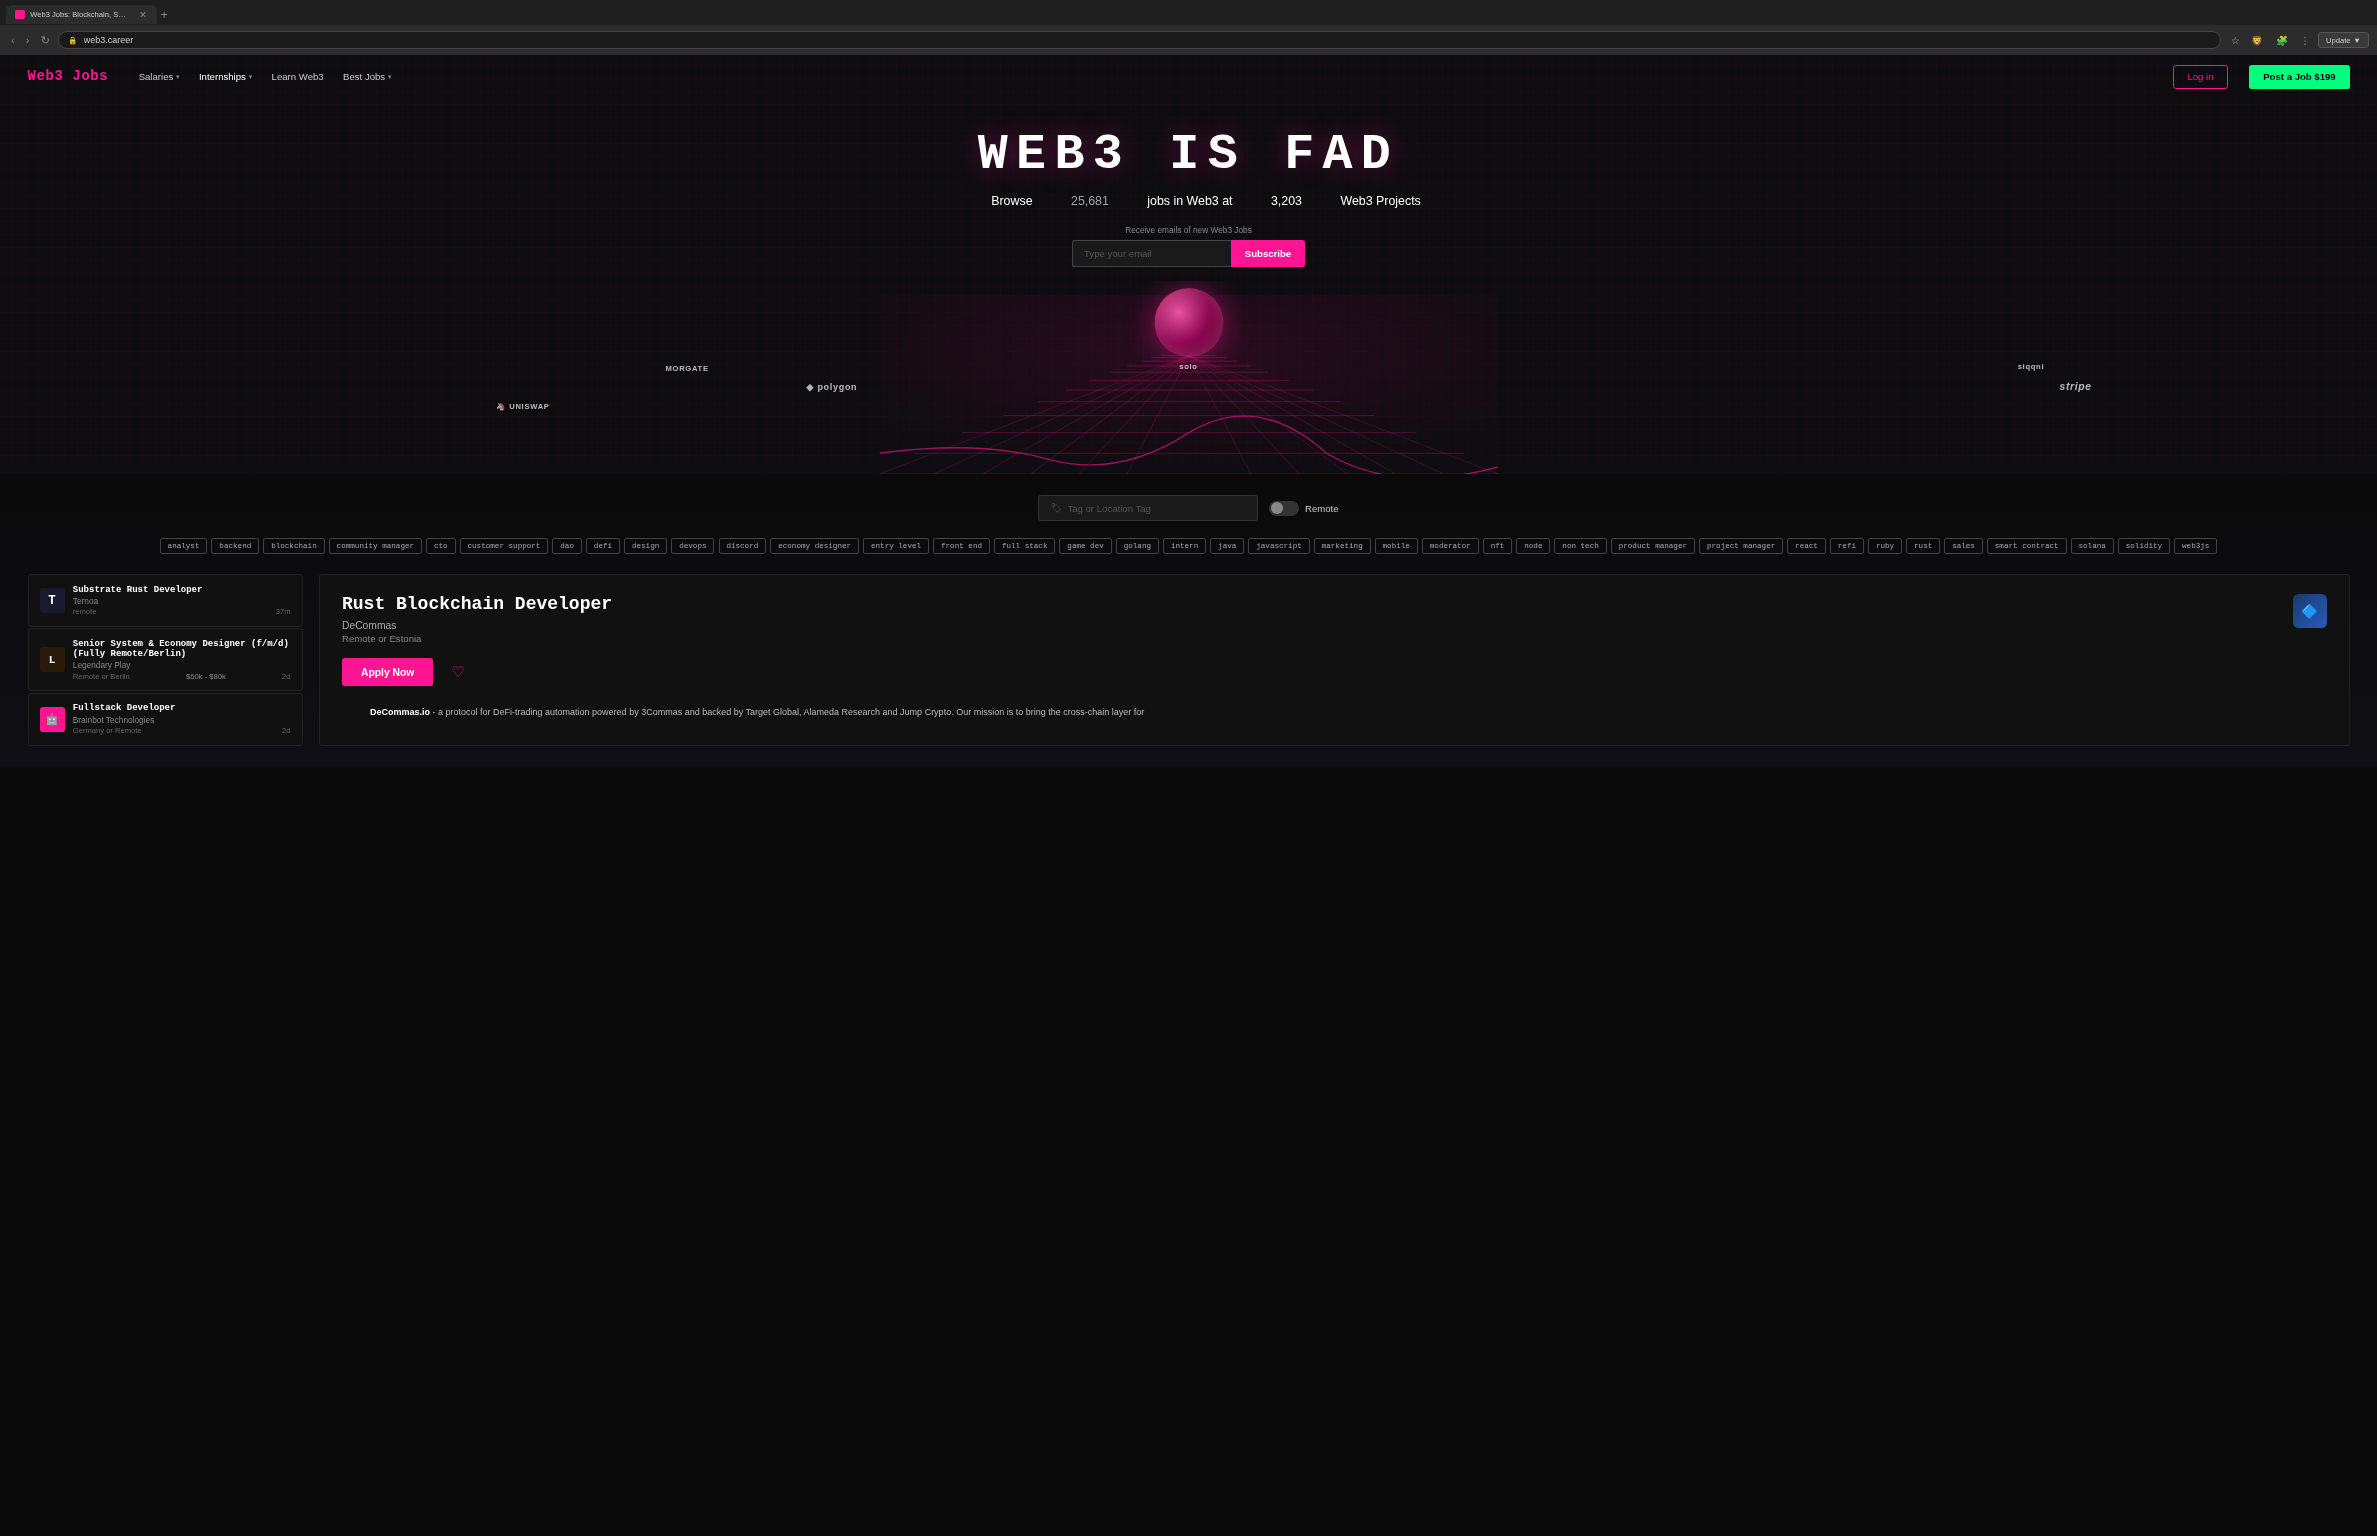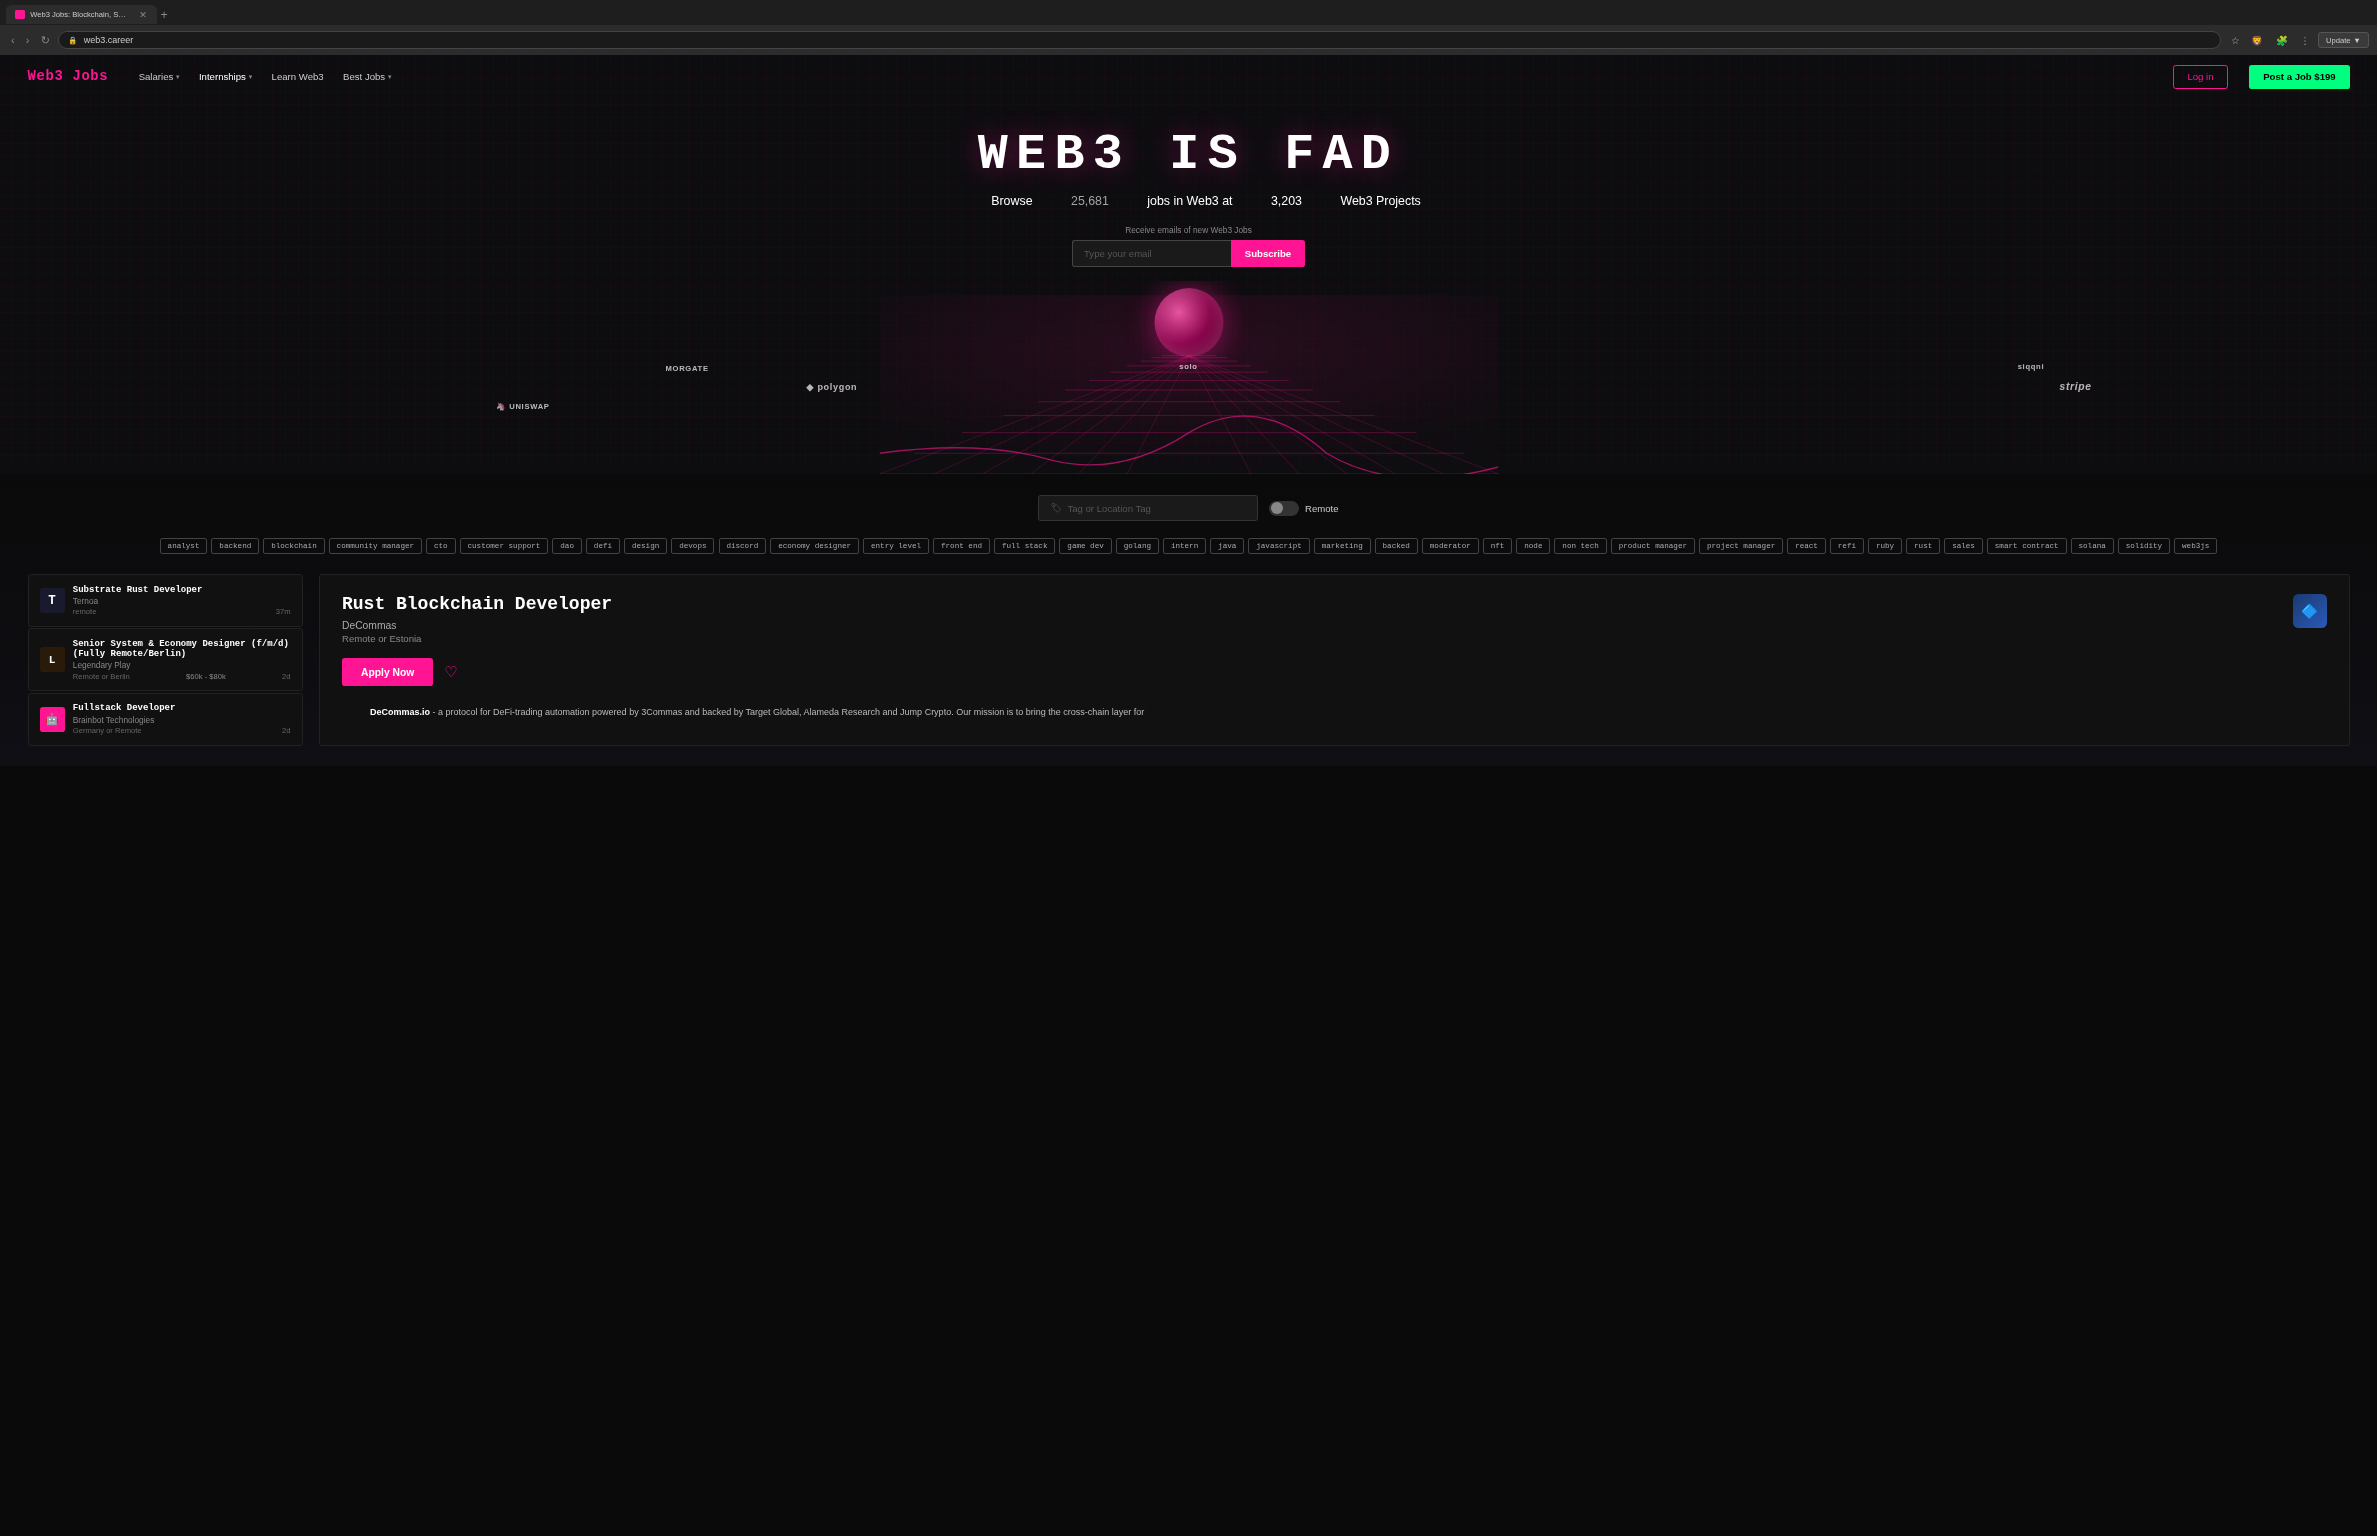--- a/index.html
+++ b/index.html
@@ -394,21 +394,21 @@
     }
     .job-detail-company { font-size: 10.3px; color: #aaa; margin-bottom: 2.8px; font-family: -apple-system, sans-serif; }
     .job-detail-location { font-size: 9.6px; color: #888; margin-bottom: 13.8px; font-family: -apple-system, sans-serif; }
     .job-detail-logo {
       width: 34px; height: 34px;
       background: linear-gradient(135deg, #1a3a6e, #2a5aba);
       border-radius: 5.5px;
       float: right;
       display: flex; align-items: center; justify-content: center;
     }
-    .apply-section { display: flex; align-items: center; gap: 11px; margin-bottom: 19px; }
+    .apply-section { display: flex; align-items: center; gap: 18px; margin-bottom: 19px; }
     .apply-btn {
       background: #ff1493;
       border: none;
       color: #fff;
       padding: 8.3px 19px;
       border-radius: 2.8px;
       cursor: pointer;
       font-size: 10.3px;
       font-weight: bold;
       font-family: -apple-system, sans-serif;
@@ -620,21 +620,21 @@
         <span class="tag">economy designer</span>
         <span class="tag">entry level</span>
         <span class="tag">front end</span>
         <span class="tag">full stack</span>
         <span class="tag">game dev</span>
         <span class="tag">golang</span>
         <span class="tag">intern</span>
         <span class="tag">java</span>
         <span class="tag">javascript</span>
         <span class="tag">marketing</span>
-        <span class="tag">backed</span>
+        <span class="tag">mobile</span>
         <span class="tag">moderator</span>
         <span class="tag">nft</span>
         <span class="tag">node</span>
         <span class="tag">non tech</span>
         <span class="tag">product manager</span>
         <span class="tag">project manager</span>
         <span class="tag">react</span>
         <span class="tag">refi</span>
         <span class="tag">ruby</span>
         <span class="tag">rust</span>

